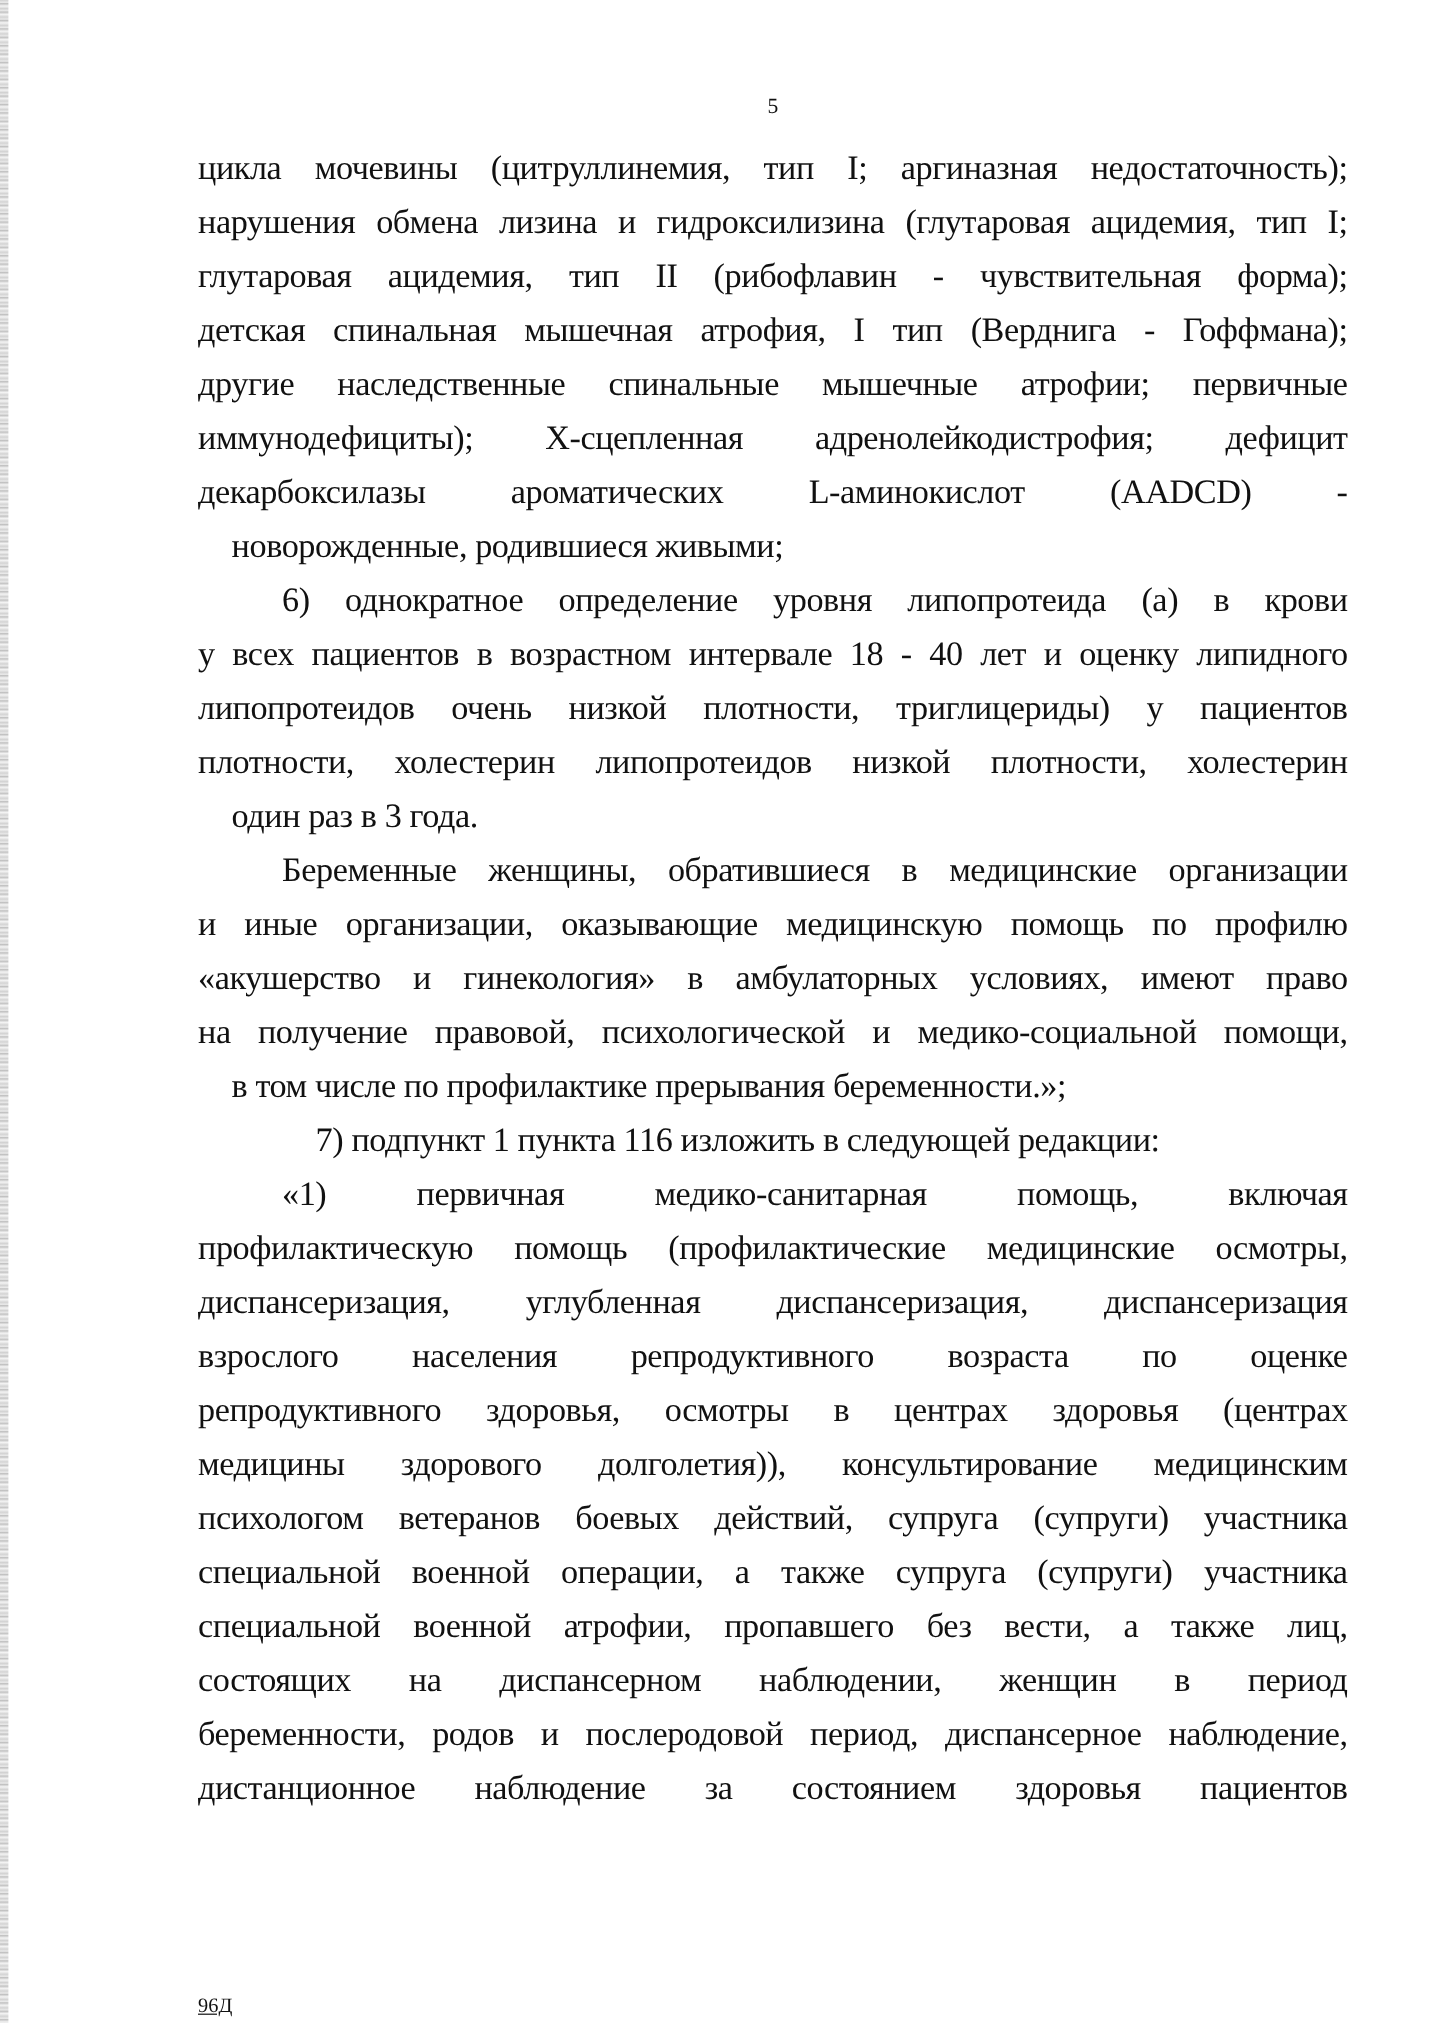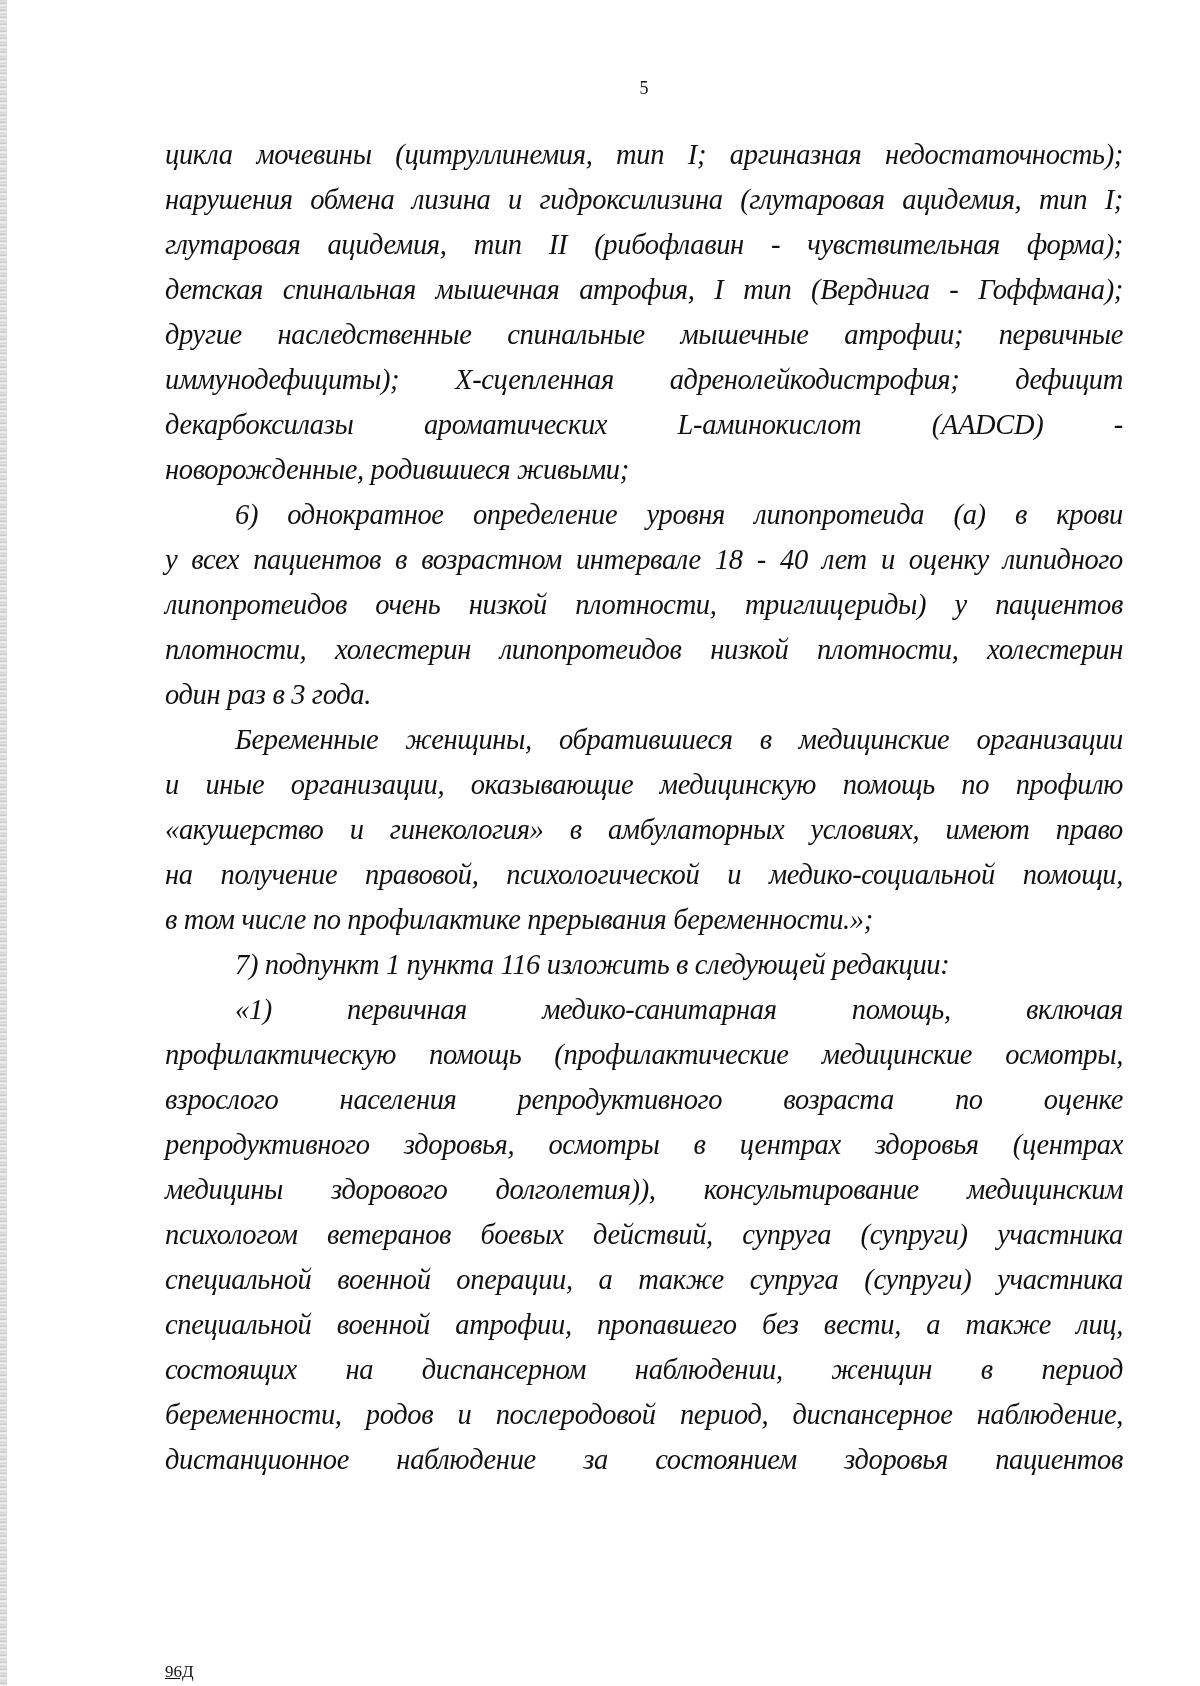--- a/index.html
+++ b/index.html
@@ -29,36 +29,36 @@
     position: absolute;
     top: 78px;
     left: 0;
     width: 1288px;
     text-align: center;
     font-size: 18px;
   }
   .content {
     position: absolute;
     left: 165px;
-    top: 132px;
+    top: 118px;
     width: 958px;
-    font-style: italic;
   }
   .line {
     display: block;
     height: 45px;
     line-height: 45px;
     font-size: 28.5px;
     white-space: nowrap;
     text-align: justify;
     text-align-last: justify;
     letter-spacing: -0.35px;
   }
   .line.last {
     text-align-last: left;
+    margin-left: 28px;
   }
   .line.indent {
     padding-left: 70px;
   }
   .footer-code {
     position: absolute;
     left: 165px;
     top: 1662px;
     font-size: 17px;
     text-decoration: underline;
@@ -86,20 +86,21 @@
   <span class="line">плотности, холестерин липопротеидов низкой плотности, холестерин</span>
   <span class="line last">один раз в 3 года.</span>
   <span class="line indent">Беременные женщины, обратившиеся в медицинские организации</span>
   <span class="line">и иные организации, оказывающие медицинскую помощь по профилю</span>
   <span class="line">«акушерство и гинекология» в амбулаторных условиях, имеют право</span>
   <span class="line">на получение правовой, психологической и медико-социальной помощи,</span>
   <span class="line last">в том числе по профилактике прерывания беременности.»;</span>
   <span class="line indent last">7) подпункт 1 пункта 116 изложить в следующей редакции:</span>
   <span class="line indent">«1) первичная медико-санитарная помощь, включая</span>
   <span class="line">профилактическую помощь (профилактические медицинские осмотры,</span>
+  <span class="line">диспансеризация, углубленная диспансеризация, диспансеризация</span>
   <span class="line">взрослого населения репродуктивного возраста по оценке</span>
   <span class="line">репродуктивного здоровья, осмотры в центрах здоровья (центрах</span>
   <span class="line">медицины здорового долголетия)), консультирование медицинским</span>
   <span class="line">психологом ветеранов боевых действий, супруга (супруги) участника</span>
   <span class="line">специальной военной операции, а также супруга (супруги) участника</span>
   <span class="line">специальной военной атрофии, пропавшего без вести, а также лиц,</span>
   <span class="line">состоящих на диспансерном наблюдении, женщин в период</span>
   <span class="line">беременности, родов и послеродовой период, диспансерное наблюдение,</span>
   <span class="line">дистанционное наблюдение за состоянием здоровья пациентов</span>
 </div>

